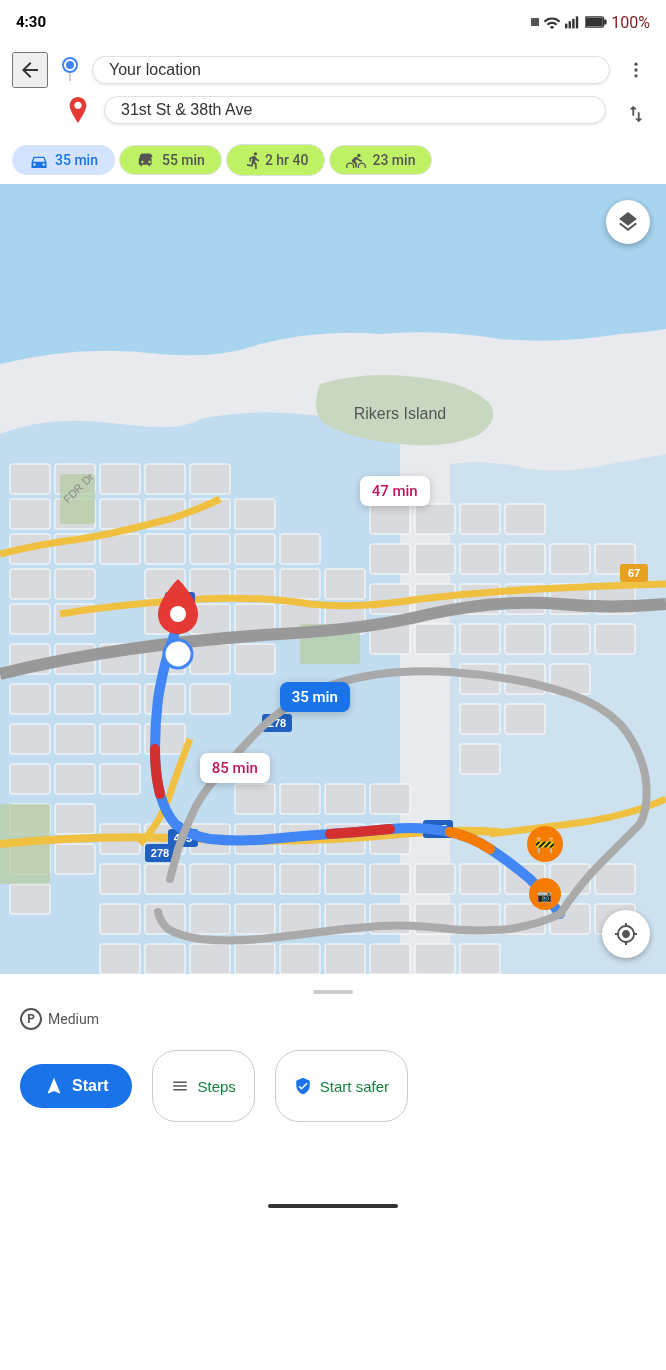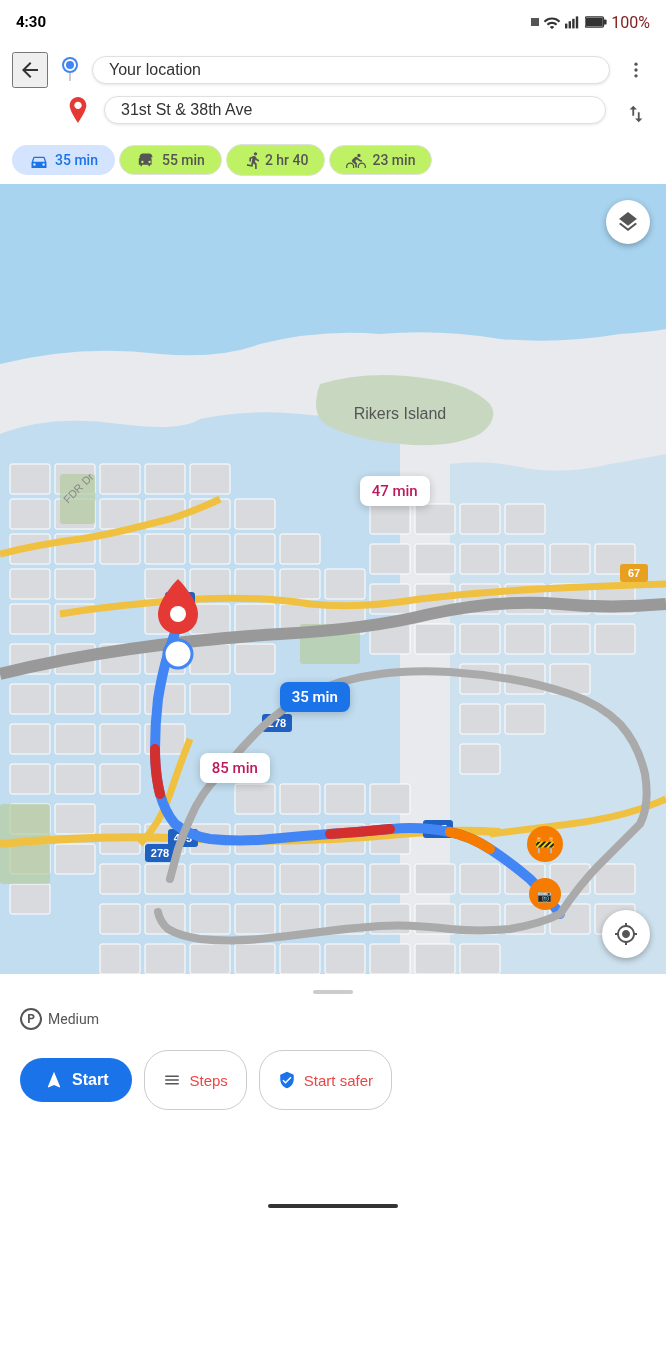--- a/index.html
+++ b/index.html
@@ -259,45 +259,45 @@
       border-radius: 50%;
       display: flex;
       align-items: center;
       justify-content: center;
       font-size: 12px;
       font-weight: 700;
     }
 
     .action-btns {
       display: flex;
-      gap: 12px;
+      gap: 20px;
       align-items: center;
     }
     .btn-start {
       display: flex;
       align-items: center;
       gap: 8px;
       background: #1a73e8;
       color: #fff;
       border: none;
       border-radius: 24px;
       padding: 12px 24px;
       font-size: 16px;
       font-weight: 600;
       cursor: pointer;
     }
     .btn-outline {
       display: flex;
       align-items: center;
       gap: 8px;
       background: #fff;
-      color: #ef4444;
+      color: #15803d;
       border: 1.5px solid #ccc;
       border-radius: 24px;
-      padding: 20px 18px;
+      padding: 26px 18px;
       font-size: 15px;
       font-weight: 500;
       cursor: pointer;
     }
 
     
     .home-indicator {
       width: 100%;
       display: flex;
       justify-content: center;

